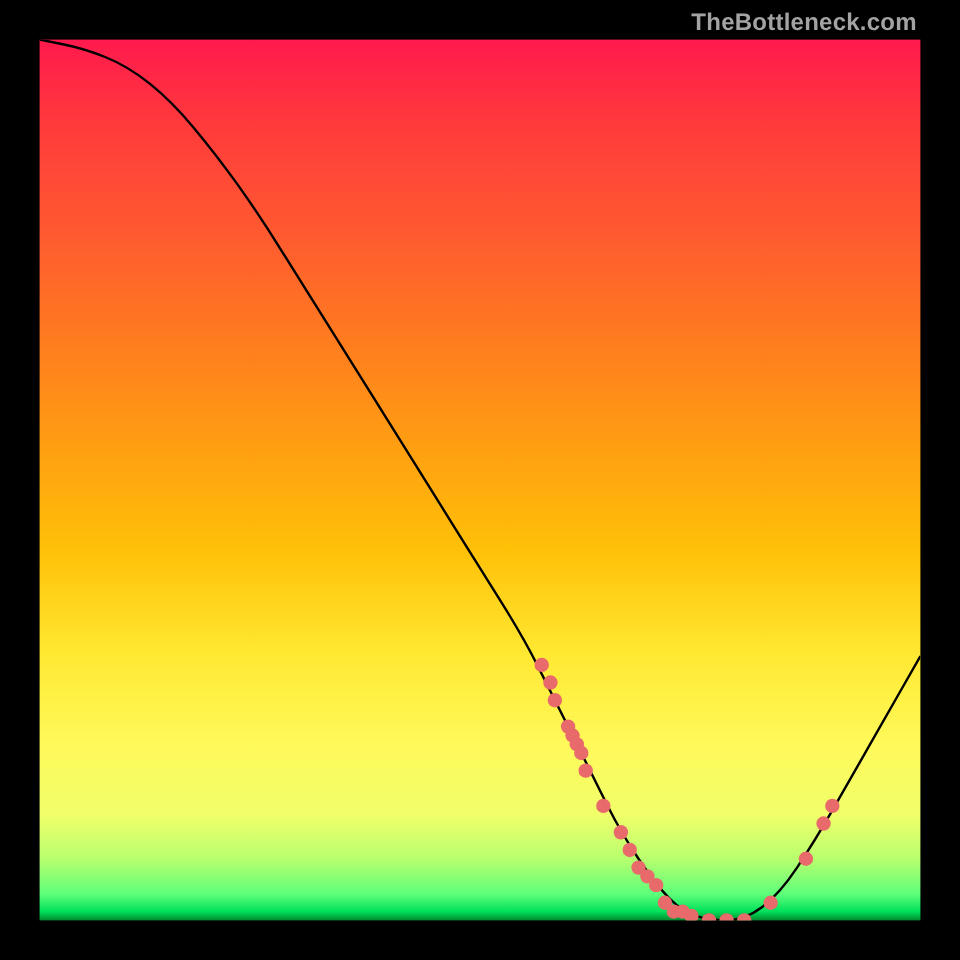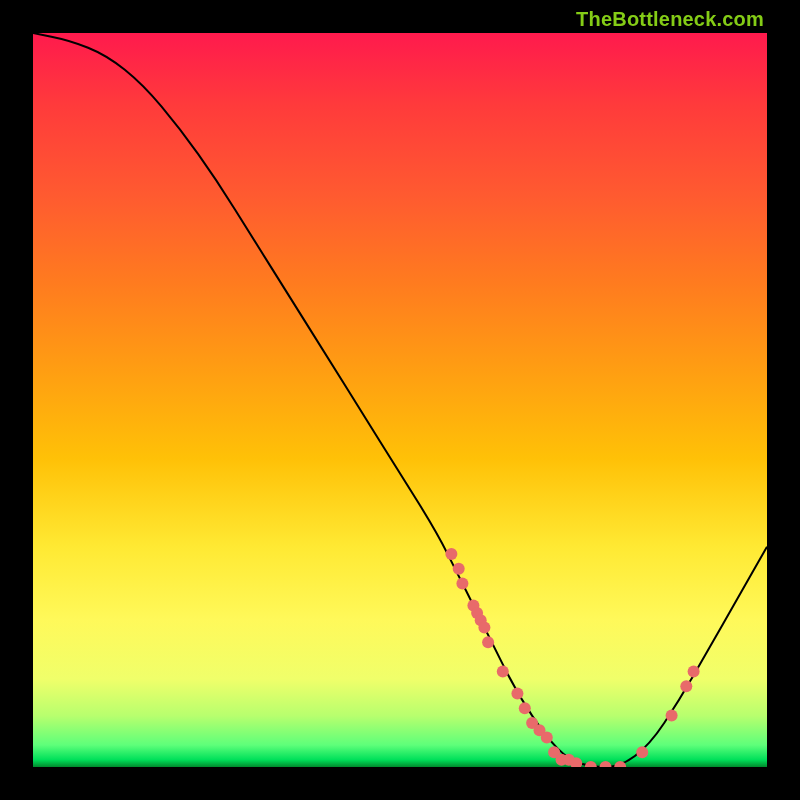--- a/index.html
+++ b/index.html
@@ -40,21 +40,21 @@
       #b8ff6e 93%,
       #5eff7a 97%,
       #00e05a 99%,
       #008a2d 100%
     );
   }
   .attribution {
     position: absolute;
     right: 36px;
     top: 8px;
-    color: #84cc16;
+    color: #a3a3a3;
     font-size: 20px;
     font-weight: 600;
     letter-spacing: 0.2px;
   }
   svg {
     position: absolute;
     left: 0;
     top: 0;
   }
   .curve {

